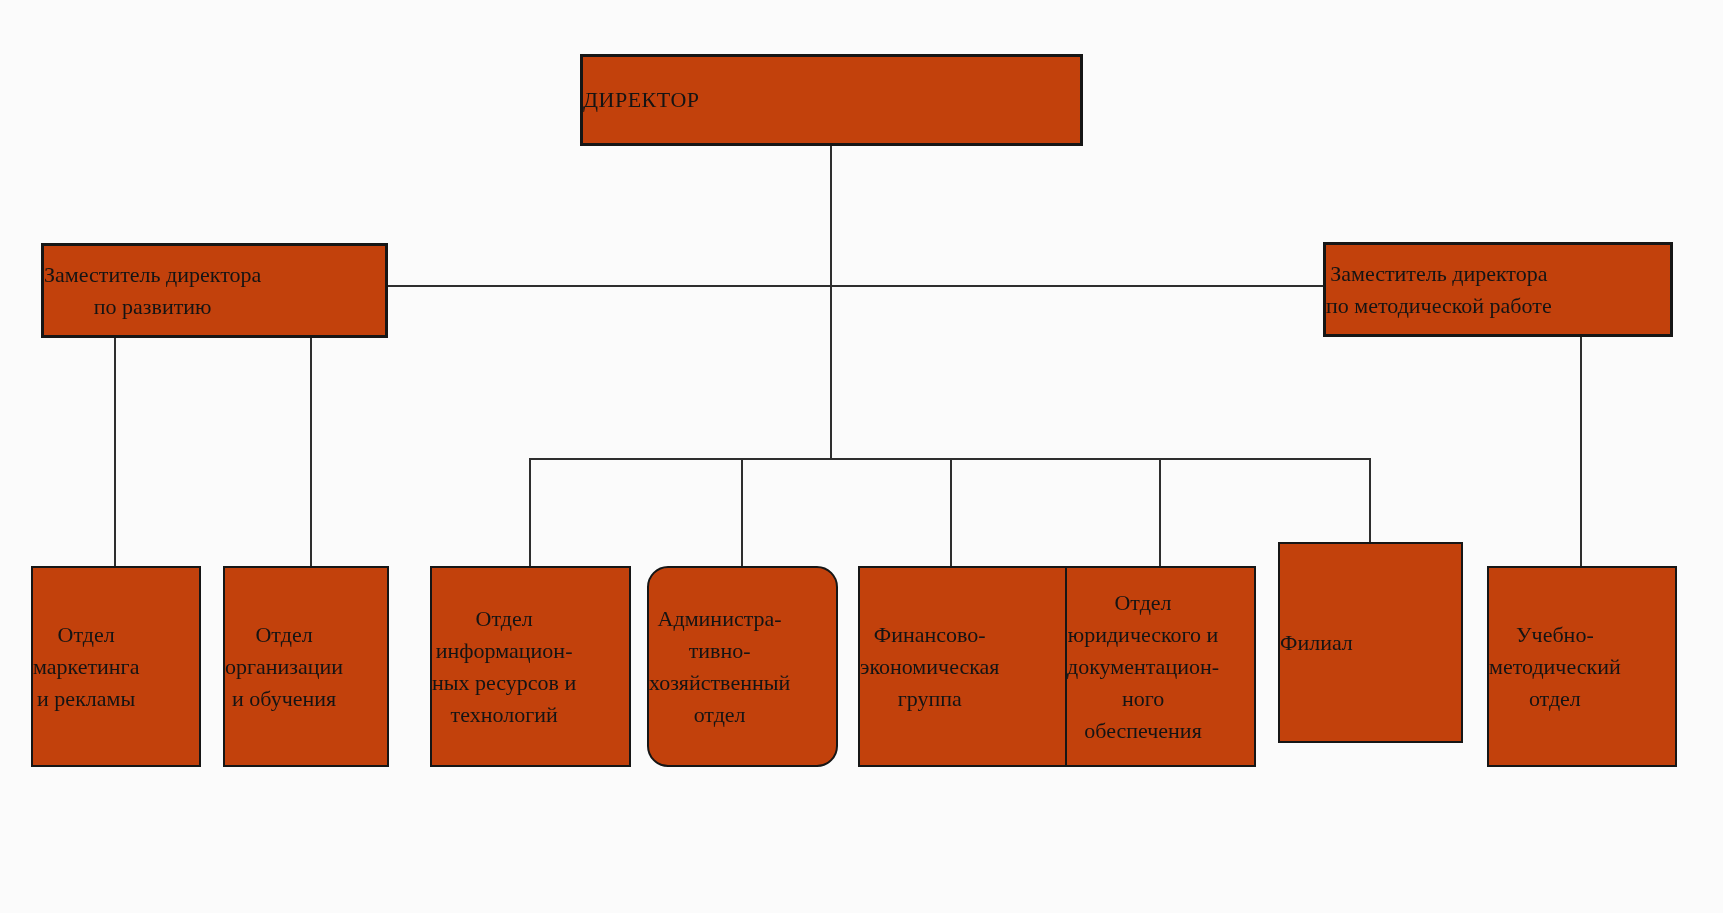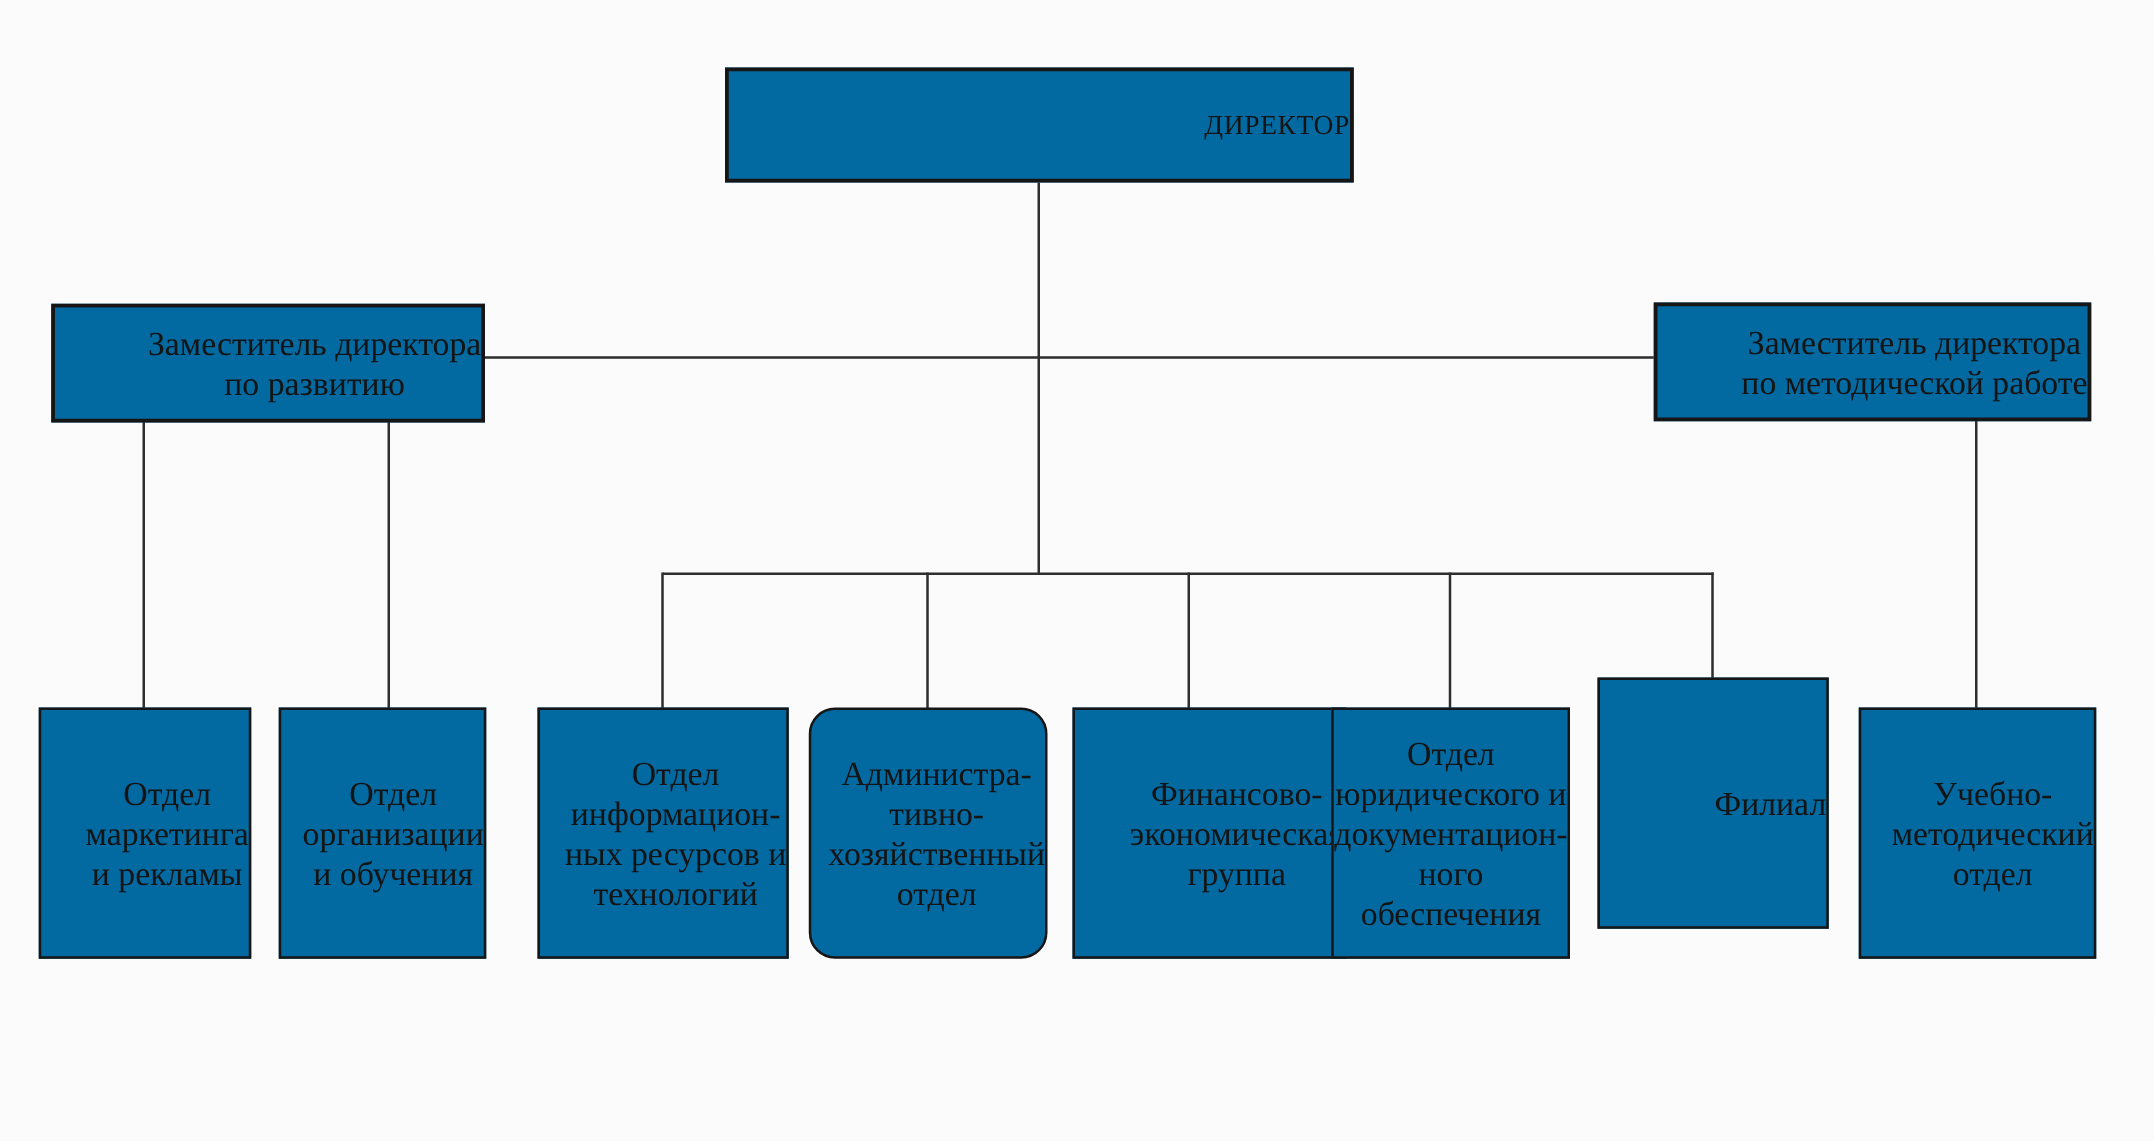--- a/index.html
+++ b/index.html
@@ -11,33 +11,33 @@
     height: 913px;
     background: #fbfbfb;
     font-family: "Liberation Serif", "DejaVu Serif", serif;
     color: #141414;
     overflow: hidden;
   }
 
   .box {
     position: absolute;
     box-sizing: border-box;
-    background: #0369a1;
+    background: #c2410c;
     border: 3px solid #161616;
     display: flex;
     align-items: center;
-    justify-content: flex-end;
+    justify-content: flex-start;
     text-align: center;
   }
 
   .box.dept { border-width: 2px; }
 
   .label {
     white-space: pre-line;
-    font-size: 27px;
+    font-size: 22px;
     line-height: 32px;
   }
 
   .label.director-label {
     font-size: 22px;
     letter-spacing: 0.5px;
   }
 
   .line {
     position: absolute;
@@ -114,19 +114,19 @@
 юридического и
 документацион-
 ного
 обеспечения</div>
   </div>
 
   <div class="box dept" style="left:1278px; top:542px; width:185px; height:201px;">
     <div class="label">Филиал</div>
   </div>
 
-  <div class="box dept" style="left:1487px; top:566px; width:190px; height:201px;padding-left:24px;">
+  <div class="box dept" style="left:1487px; top:566px; width:190px; height:201px;">
     <div class="label">Учебно-
 методический
 отдел</div>
   </div>
 
 </div>
 
 </body></html>

